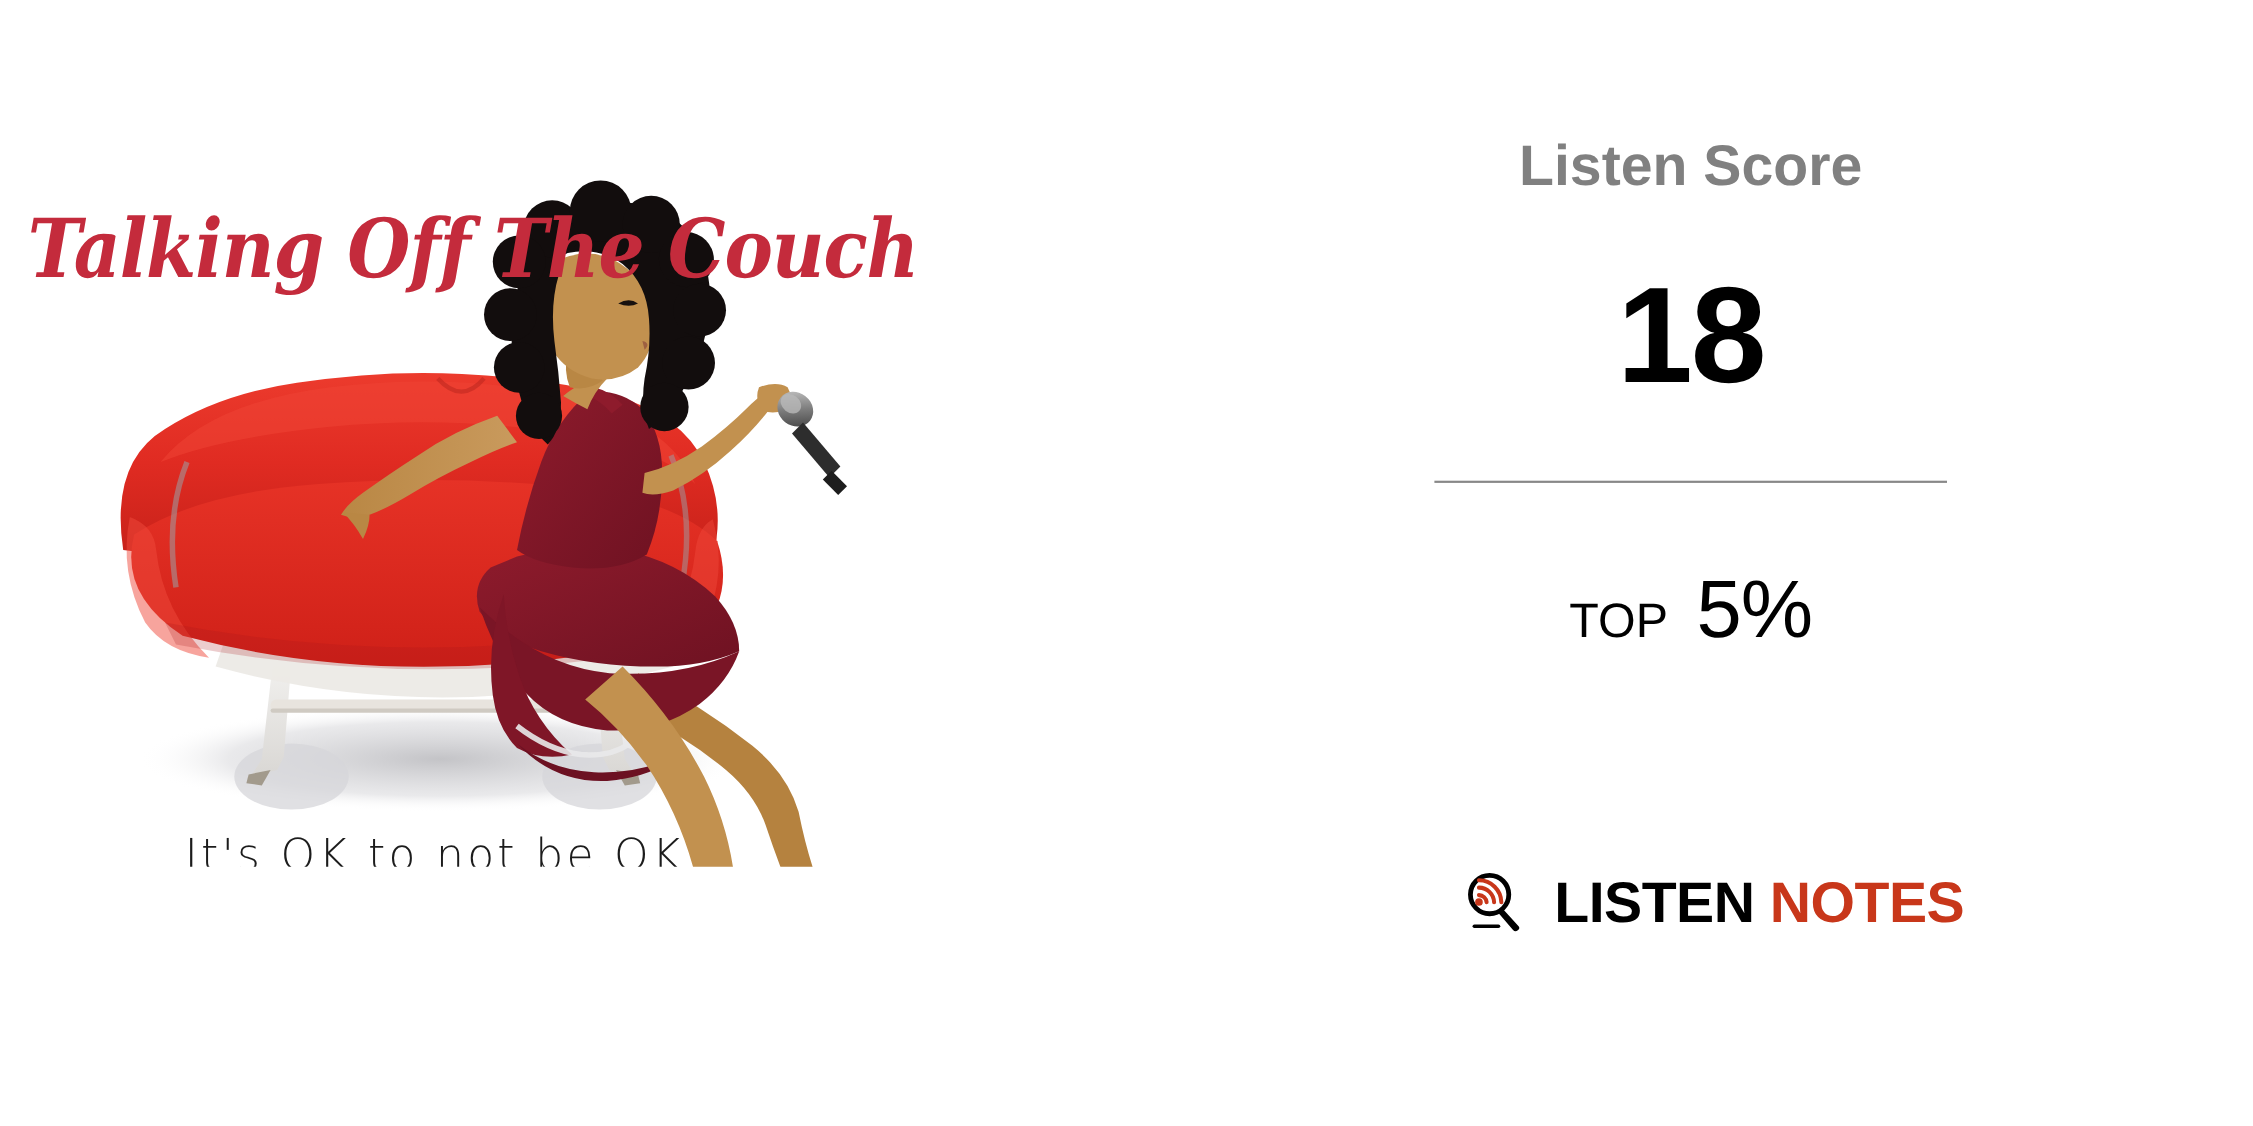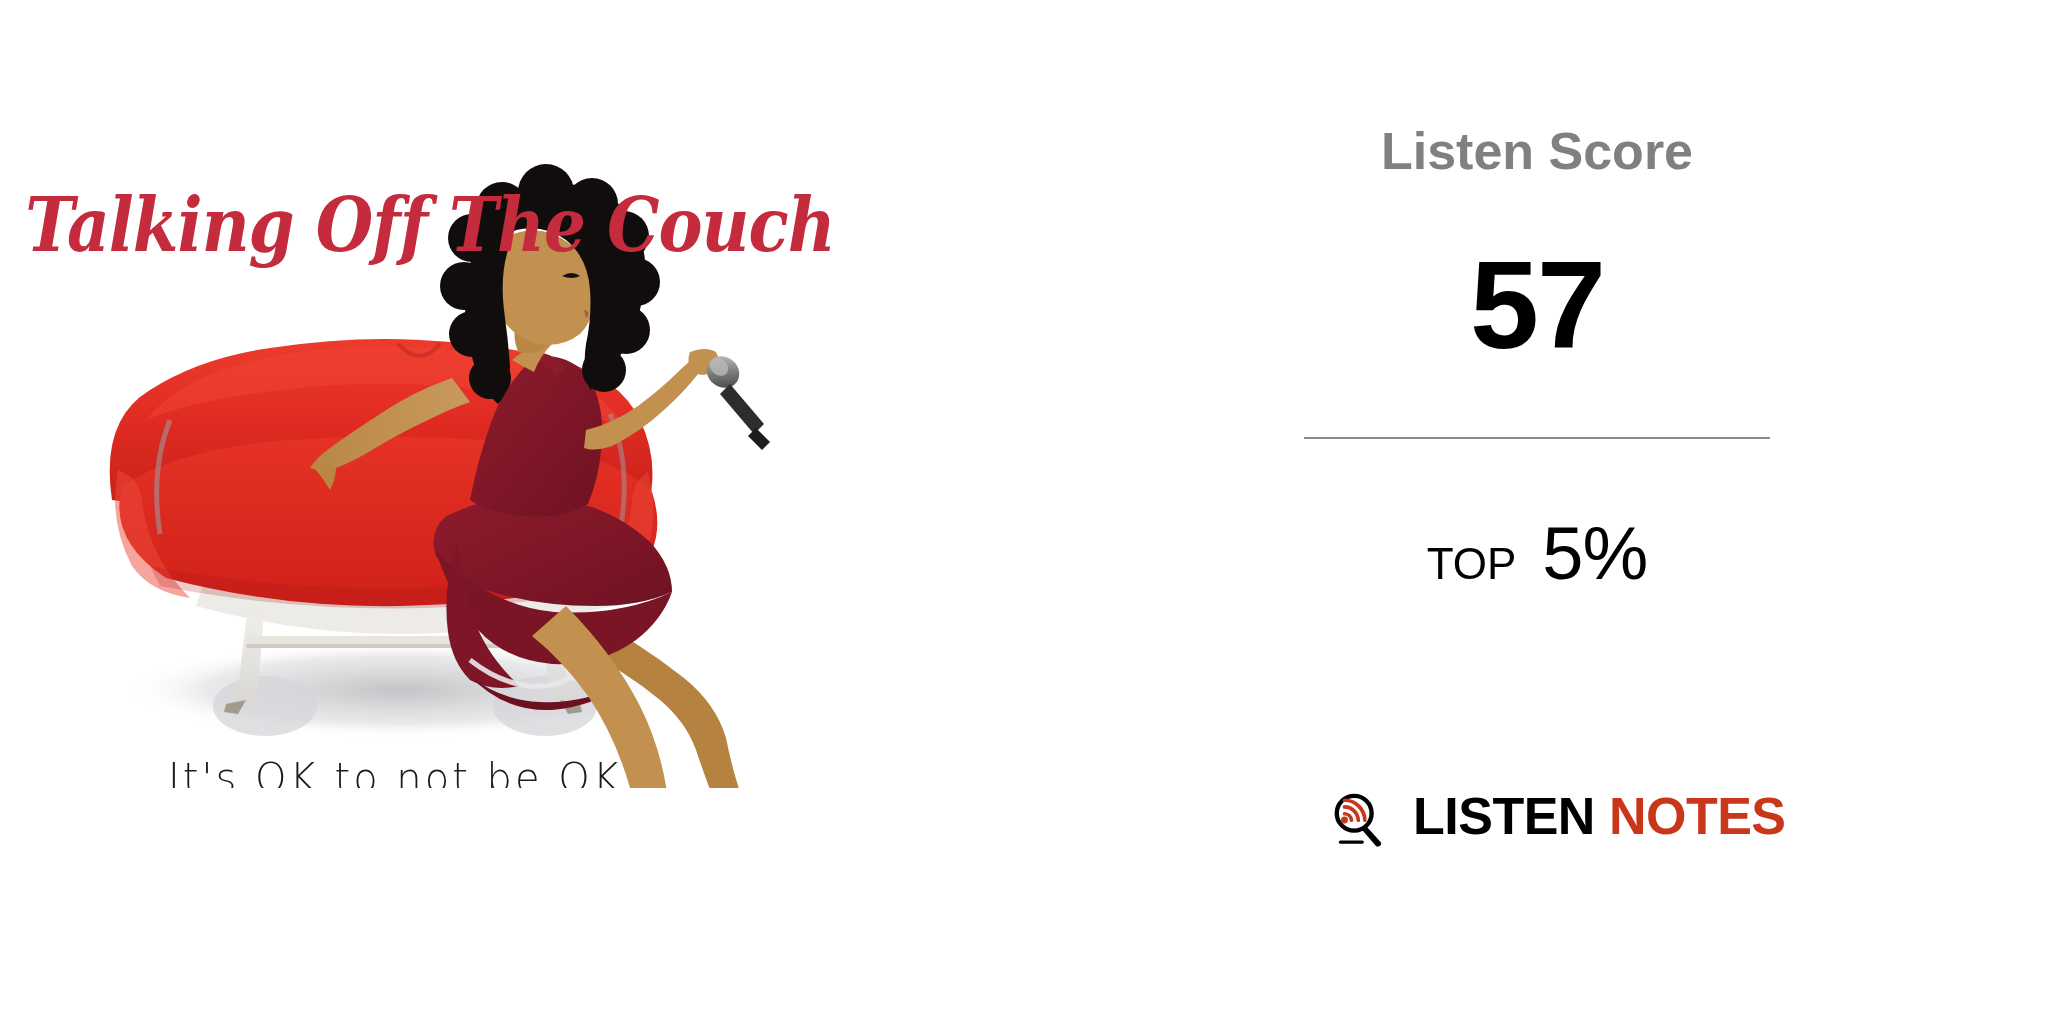--- a/index.html
+++ b/index.html
@@ -142,20 +142,21 @@
     color: #000000;
     letter-spacing: -1px;
   }
 
   
   #brand-logo {
     position: absolute;
     left: 1329px;
     top: 790px;
     display: flex;
+    align-items: center;
     gap: 22px;
   }
 
   #brand-icon {
     width: 62px;
     height: 62px;
     display: block;
   }
 
   #brand-wordmark {
@@ -417,21 +418,21 @@
     <div id="cover-title">Talking Off The Couch</div>
 
     <div id="cover-tagline">It's OK to not be OK</div>
   </div>
 
   <div id="score-panel">
     <div id="score-inner">
 
       <div id="score-label">Listen Score</div>
 
-      <div id="score-value">57</div>
+      <div id="score-value">18</div>
 
       <div id="score-divider"></div>
 
       <div id="rank-row">
         <span id="rank-top-label">TOP</span>
         <span id="rank-percent">5%</span>
       </div>
 
     </div>
   </div>

